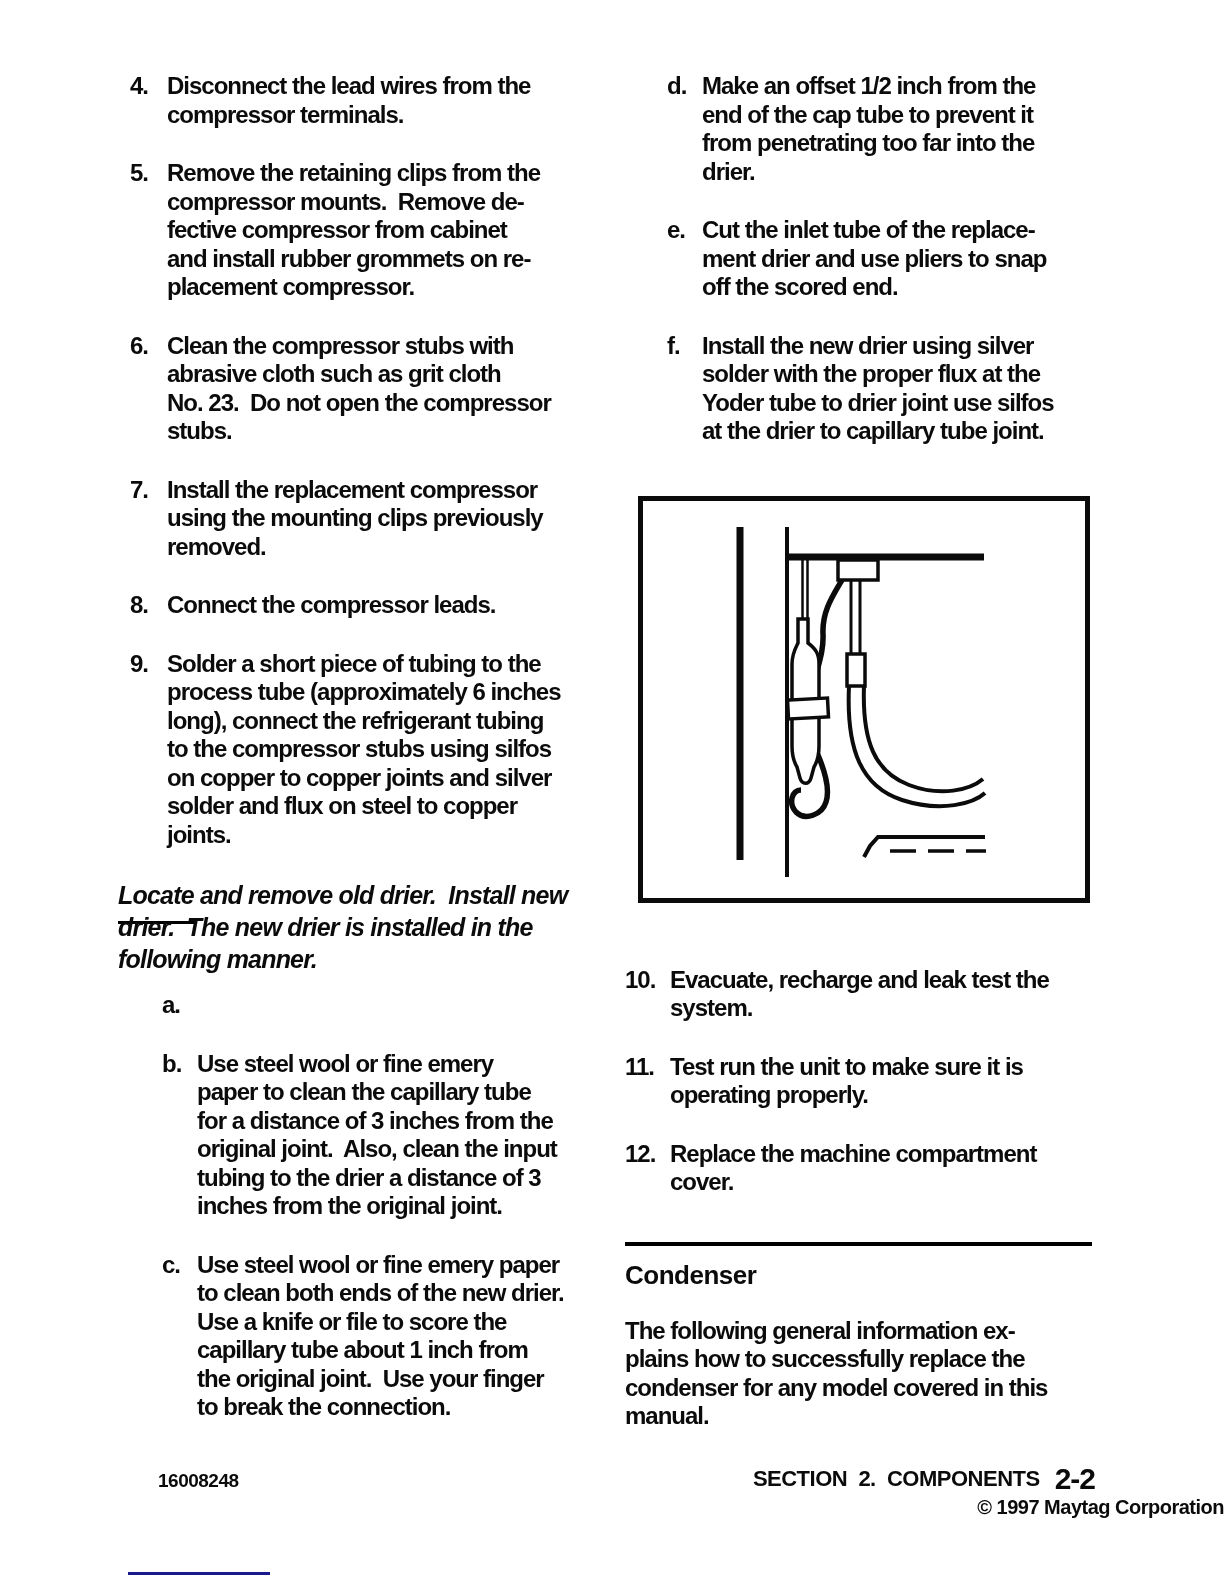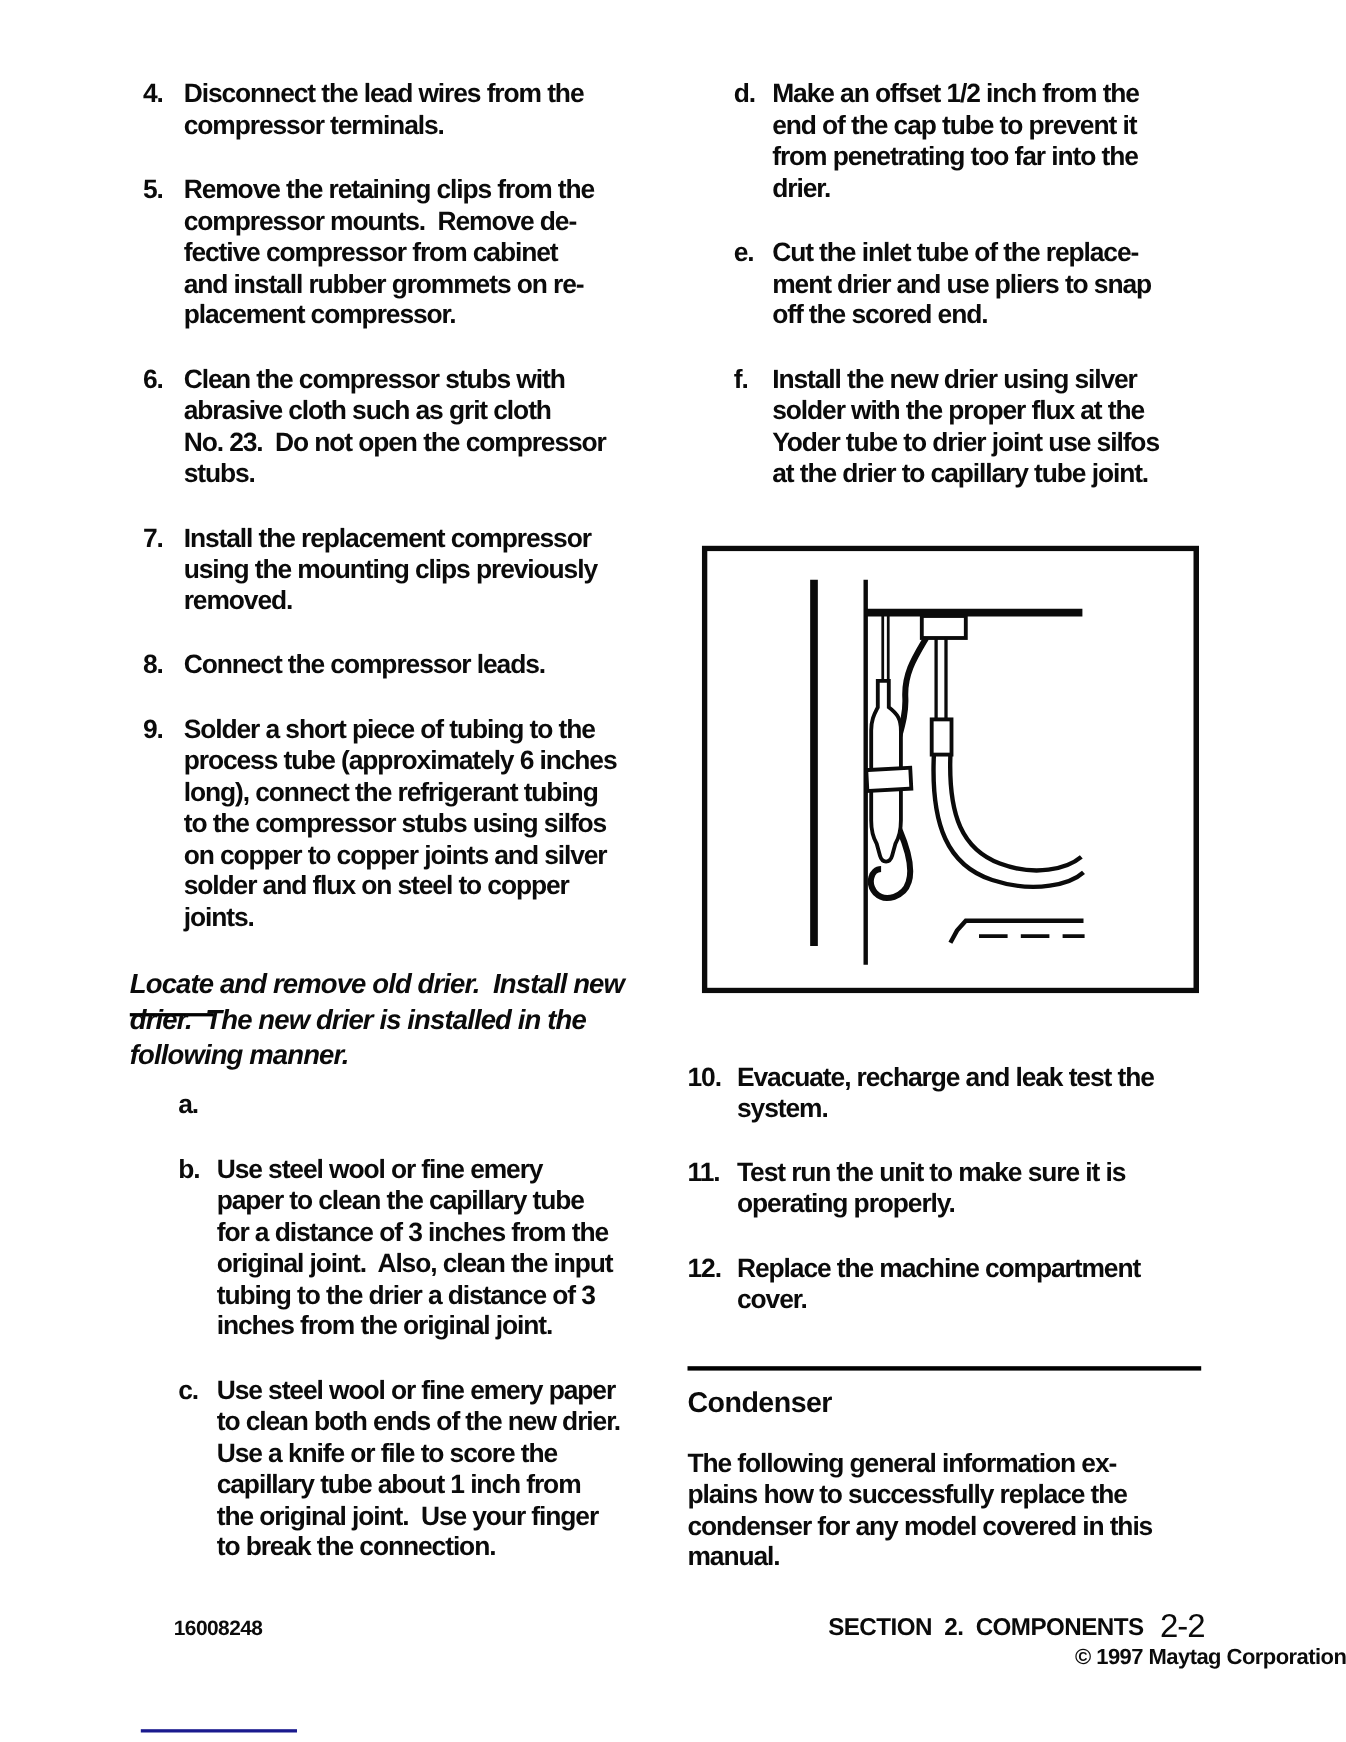--- a/index.html
+++ b/index.html
@@ -46,21 +46,21 @@
 
   .footer-doc {
     position:absolute; left:118px; top:1470px;
     font-size:19px; font-weight:700; letter-spacing:-0.5px;margin-left:40px;
   }
   .footer-section {
     position:absolute; right:129px; top:1462px;
     display:flex; align-items:center; gap:15px;
   }
   .footer-section .label { font-size:22px; font-weight:700; white-space:pre; letter-spacing:-0.5px; }
-  .footer-section .pageno { font-size:30px; font-weight:400; letter-spacing:-1px; }
+  .footer-section .pageno { font-size:30px; font-weight:700; letter-spacing:-1px; }
   .footer-copy {
     position:absolute; left:0; width:100%; top:1496px; text-align:right;
     font-size:20px; font-weight:700; letter-spacing:-0.5px;
   }
   .blue-line { position:absolute; left:128px; top:1572px; width:142px; height:3px; background:#1a1a8e; }
 </style>
 </head>
 <body>
 
 <div class="page">

